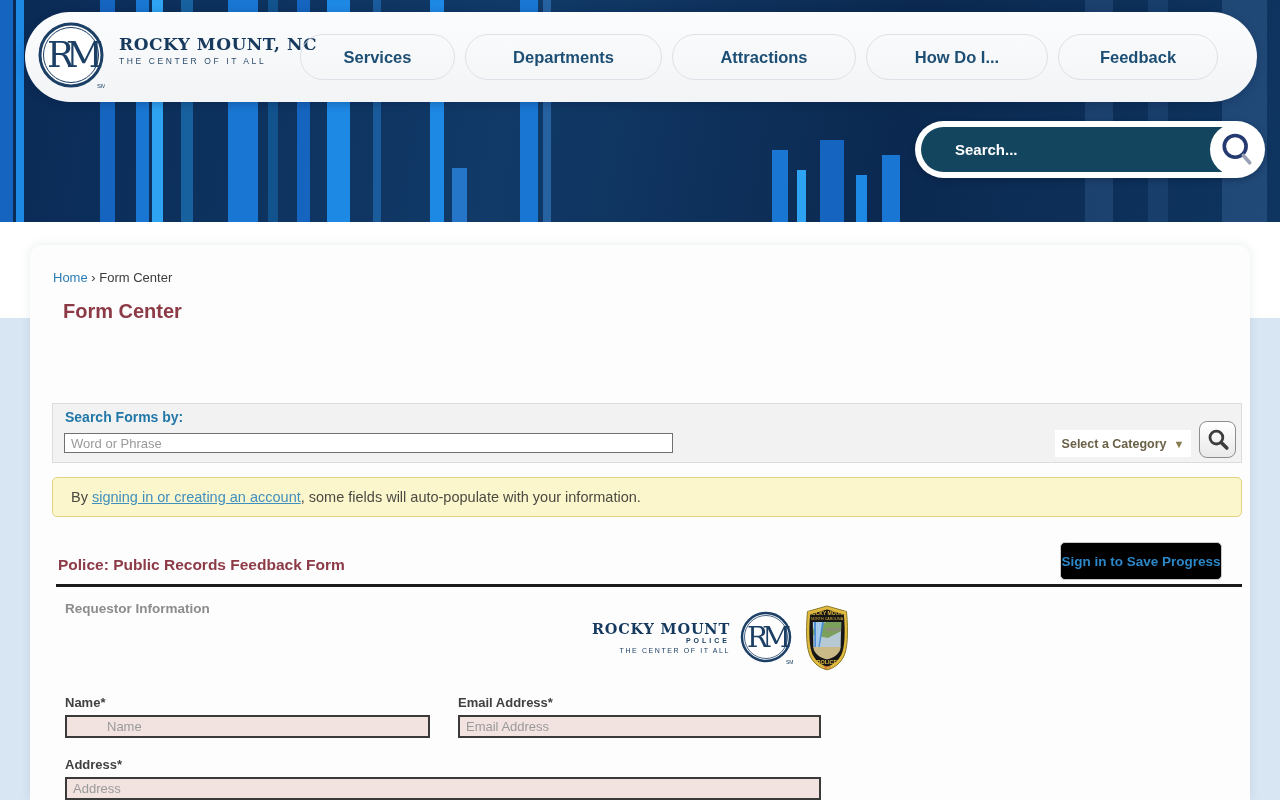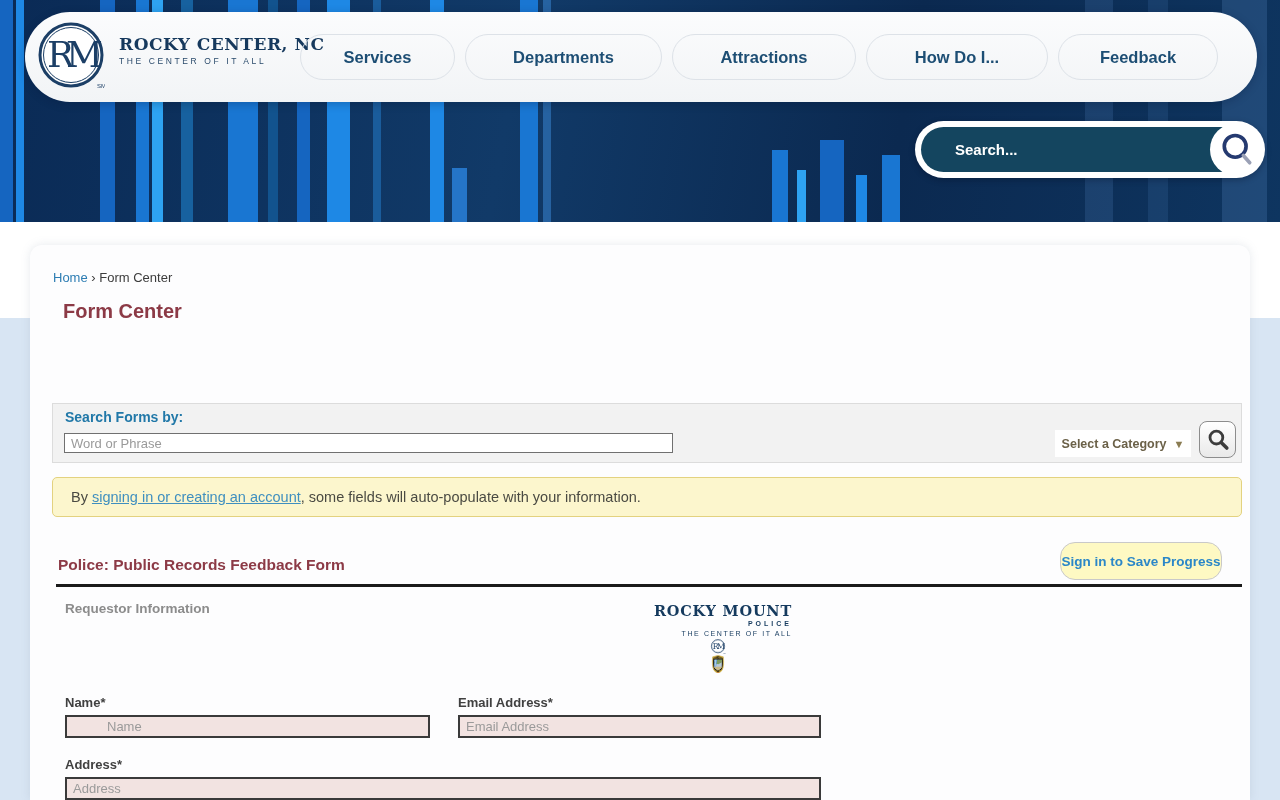--- a/index.html
+++ b/index.html
@@ -56,27 +56,27 @@
   .search-btn { position:absolute; left:1146px; top:17px; width:37px; height:37px; border:1px solid #8d8d8d; border-radius:8px;
     background:linear-gradient(180deg,#ffffff,#e9e9e9); display:flex; align-items:center; justify-content:center; cursor:pointer; }
 
   
   .notice { position:absolute; left:22px; top:232px; width:1190px; height:40px; background:#fcf6cd; border:1px solid #e3d27f;
     border-radius:5px; display:flex; align-items:center; padding-left:18px; font-size:14.5px; color:#4a4a42; }
   .notice a { color:#3f8fbf; text-decoration:underline; cursor:pointer; }
 
   
   .form-title { position:absolute; left:28px; top:311px; font-size:15.5px; font-weight:700; color:#8c3a46; }
-  .save-btn { position:absolute; left:1030px; top:297px; width:162px; height:38px; background:#fef9c3; border:1px solid #c9c9c9;
-    border-radius:15px; color:#2b87c8; font-size:13.5px; font-weight:700; cursor:pointer; font-family:"Liberation Sans", sans-serif; }
+  .save-btn { position:absolute; left:1030px; top:297px; width:162px; height:38px; background:#000000; border:1px solid #c9c9c9;
+    border-radius:5px; color:#2b87c8; font-size:13.5px; font-weight:700; cursor:pointer; font-family:"Liberation Sans", sans-serif; }
   .form-topline { position:absolute; left:26px; top:339px; width:1186px; height:3px; background:#1a1a1a; }
   .section-heading { position:absolute; left:35px; top:356px; font-size:13.5px; font-weight:700; color:#8c8c8c; }
 
   
-  .logos { position:absolute; left:552px; top:358px; width:272px; height:70px; display:flex; align-items:center; gap:1px;flex-direction:column; }
+  .logos { position:absolute; left:552px; top:358px; width:272px; height:70px; display:flex; align-items:center; gap:9px; }
   .org-text { width:148px; text-align:right; color:#153a5e; font-family:"DejaVu Serif", serif; line-height:1.15; }
   .org-name { font-size:14.5px; font-weight:700; letter-spacing:0.8px; }
   .org-dept { font-size:7px; letter-spacing:3px; font-family:"Liberation Sans", sans-serif; font-weight:700; }
   .org-tagline { font-size:7px; letter-spacing:1.6px; font-family:"Liberation Sans", sans-serif; margin-top:2px; }
 
   
   .field-label { position:absolute; font-size:13px; font-weight:700; color:#404040; }
   .form-input { position:absolute; height:23px; background:#f2e3e1; border:2px solid #3a3a3a; font-size:13px; padding:0 6px;
     color:#444; outline:none; font-family:"Liberation Sans", sans-serif; }
   .form-input::placeholder { color:#9a9a9a; }
@@ -118,21 +118,21 @@
   <div class="lower-bg"></div>
 
   <div class="header-bar">
     <svg class="logo-circle" viewBox="0 0 68 68">
       <circle cx="34" cy="33" r="31" fill="#ffffff" stroke="#1c3f66" stroke-width="3"></circle>
       <circle cx="34" cy="33" r="27.5" fill="none" stroke="#1c3f66" stroke-width="1"></circle>
       <text x="34" y="45" text-anchor="middle" font-family="DejaVu Serif, serif" font-size="36" fill="#1c3f66" style="letter-spacing:-8px">RM</text>
       <text x="60" y="66" font-family="Liberation Sans, sans-serif" font-size="6" fill="#1c3f66">SM</text>
     </svg>
     <div class="logo-text">
-      <div class="logo-title">ROCKY CENTER, NC</div>
+      <div class="logo-title">ROCKY MOUNT, NC</div>
       <div class="logo-tagline">THE CENTER OF IT ALL</div>
     </div>
     <nav class="nav">
       <div class="pill pill-1">Services</div>
       <div class="pill pill-2">Departments</div>
       <div class="pill pill-3">Attractions</div>
       <div class="pill pill-4">How Do I...</div>
       <div class="pill pill-5">Feedback</div>
     </nav>
   </div>

